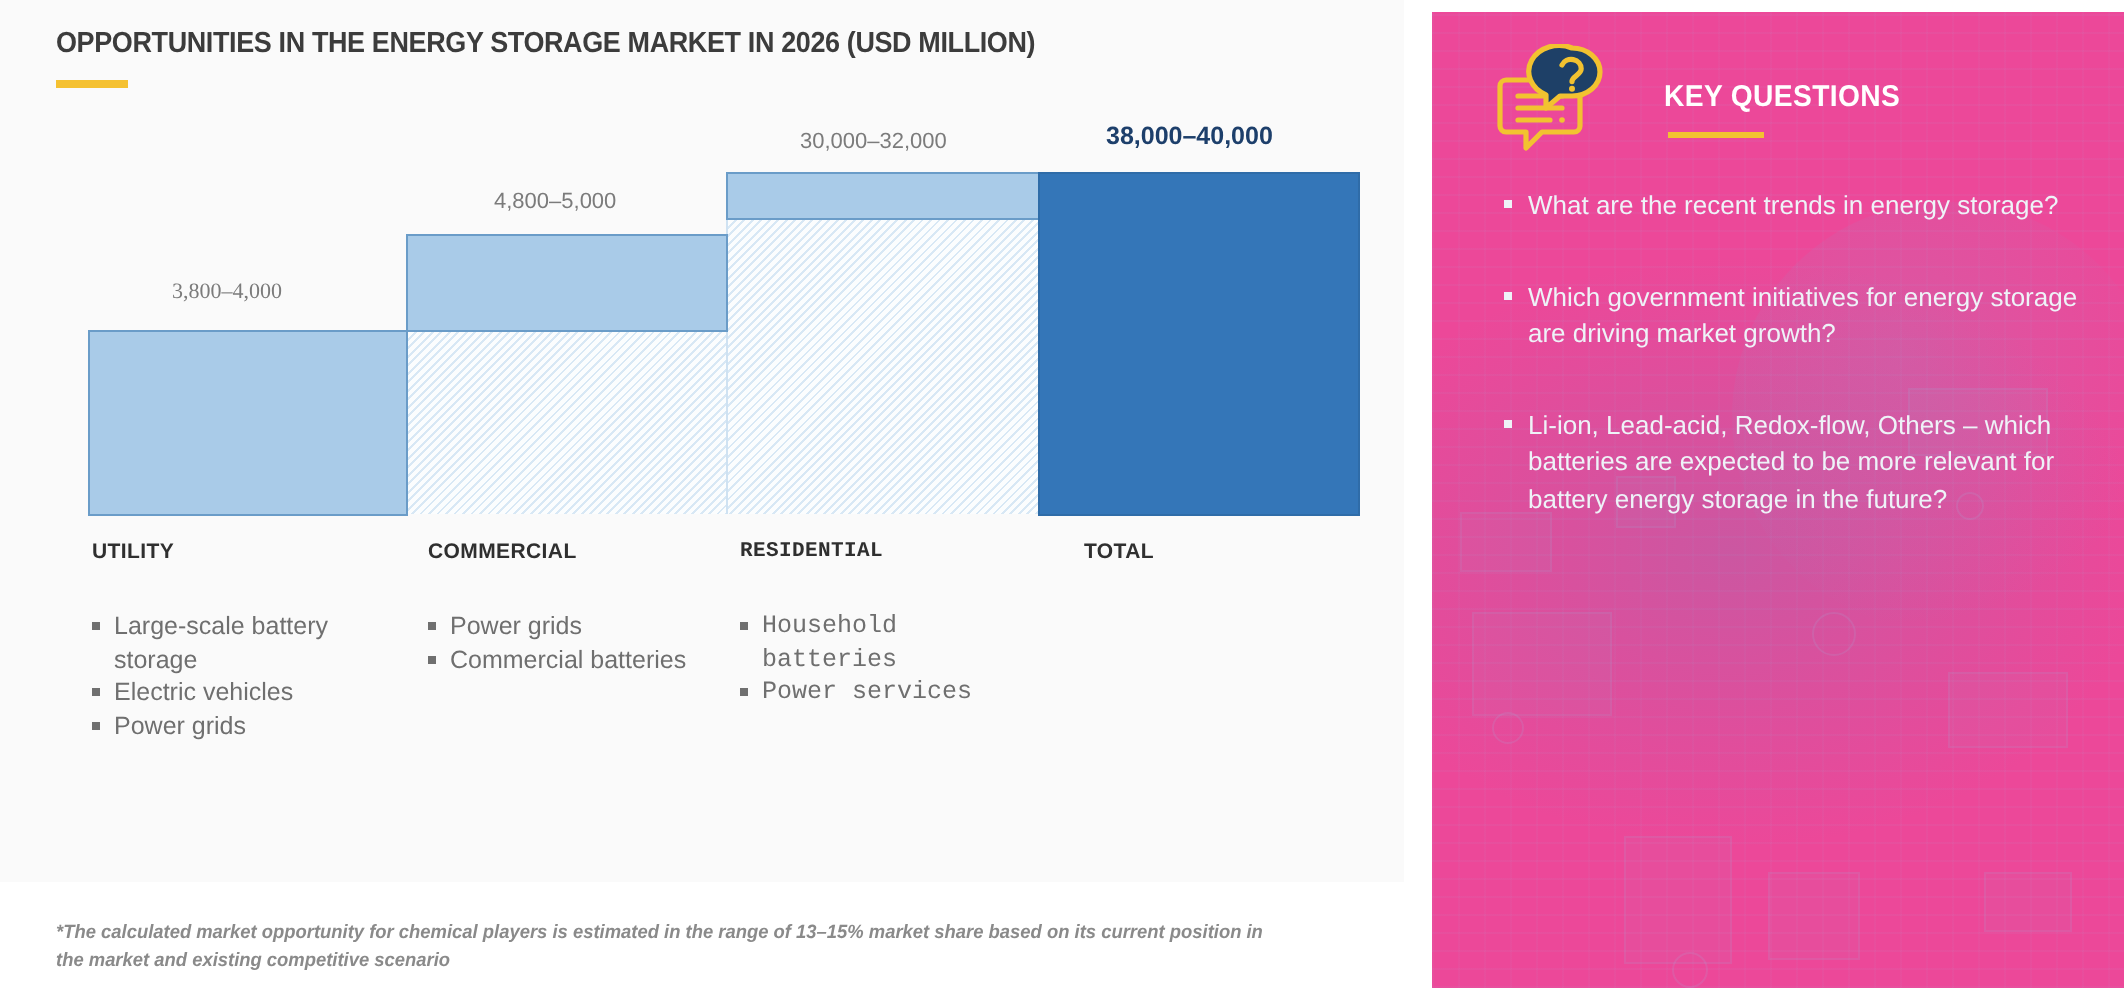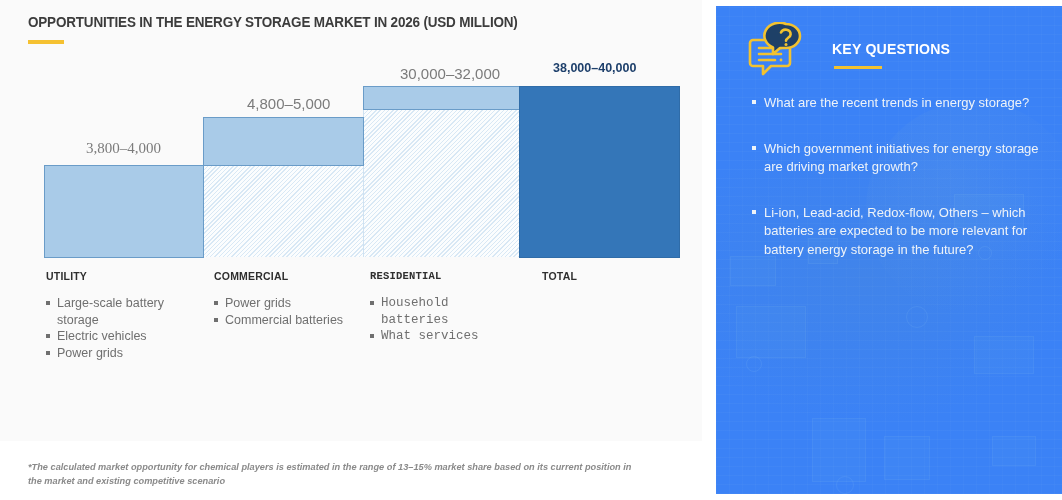--- a/index.html
+++ b/index.html
@@ -37,31 +37,31 @@
     position: absolute;
     background-color: #fbfdfe;
     background-image:
       repeating-linear-gradient(135deg,
         #d8e8f5 0px, #d8e8f5 1px, rgba(255,255,255,0) 1px, rgba(255,255,255,0) 3px);
     border-left: 1px solid #cfe2f2;
     border-right: 1px solid #cfe2f2;
   }
 
   .vlabel {
-    position: absolute; font-size: 15px; color: #7b7b7b;
+    position: absolute; font-size: 11px; color: #7b7b7b;
     white-space: nowrap; font-family: "Liberation Sans", sans-serif;
   }
   .vlabel.total { color: #1d3f6b; font-weight: bold; font-size: 12.5px; }
 
   
   .cats { position: absolute; left: 0; top: 270px; width: 702px; height: 140px; }
   .cat { position: absolute; top: 0; }
   .cat-title {
     font-size: 10.5px; font-weight: bold; color: #2f2f2f;
-    letter-spacing: 0.2px; margin-bottom: 13px;
+    letter-spacing: 0.2px; margin-bottom: 23px;
   }
   .cat ul { list-style: none; }
   .cat li {
     position: relative; padding-left: 11px;
     font-size: 12.5px; line-height: 16.5px; color: #6f6f6f;
   }
   .cat li::before {
     content: ""; position: absolute; left: 0; top: 6px;
     width: 4px; height: 4px; background: #6f6f6f;
   }
@@ -69,21 +69,21 @@
   .footnote {
     position: absolute; left: 28px; top: 460px; width: 640px;
     font-size: 9.6px; line-height: 14px; color: #8a8a8a;
     font-style: italic; font-weight: bold;
     transform: scaleX(0.96); transform-origin: left top;
   }
 
   
   .kq-panel {
     position: absolute; left: 716px; top: 6px; width: 346px; height: 488px;
-    background: #3b82f6;
+    background: #ec4899;
     overflow: hidden;
   }
   .kq-bg { position: absolute; inset: 0; pointer-events: none; }
   .kq-bg .glow {
     position: absolute; left: -60px; top: 120px; width: 420px; height: 300px;
     background: radial-gradient(ellipse at center, rgba(86,140,190,0.22) 0%, rgba(30,64,103,0) 70%);
   }
   .kq-bg .circle {
     position: absolute; left: 150px; top: 95px; width: 215px; height: 215px;
     border-radius: 50%;
@@ -169,21 +169,21 @@
         <ul>
           <li>Power grids</li>
           <li>Commercial batteries</li>
         </ul>
       </div>
 
       <div class="cat" style="left:370px; width:150px;font-family:Liberation Mono, monospace;">
         <div class="cat-title">RESIDENTIAL</div>
         <ul>
           <li>Household batteries</li>
-          <li>What services</li>
+          <li>Power services</li>
         </ul>
       </div>
 
       <div class="cat" style="left:542px; width:120px;">
         <div class="cat-title">TOTAL</div>
       </div>
     </div>
 
     <div class="footnote">*The calculated market opportunity for chemical players is estimated in the range of 13–15% market share based on its current position in the market and existing competitive scenario</div>
   </div>

